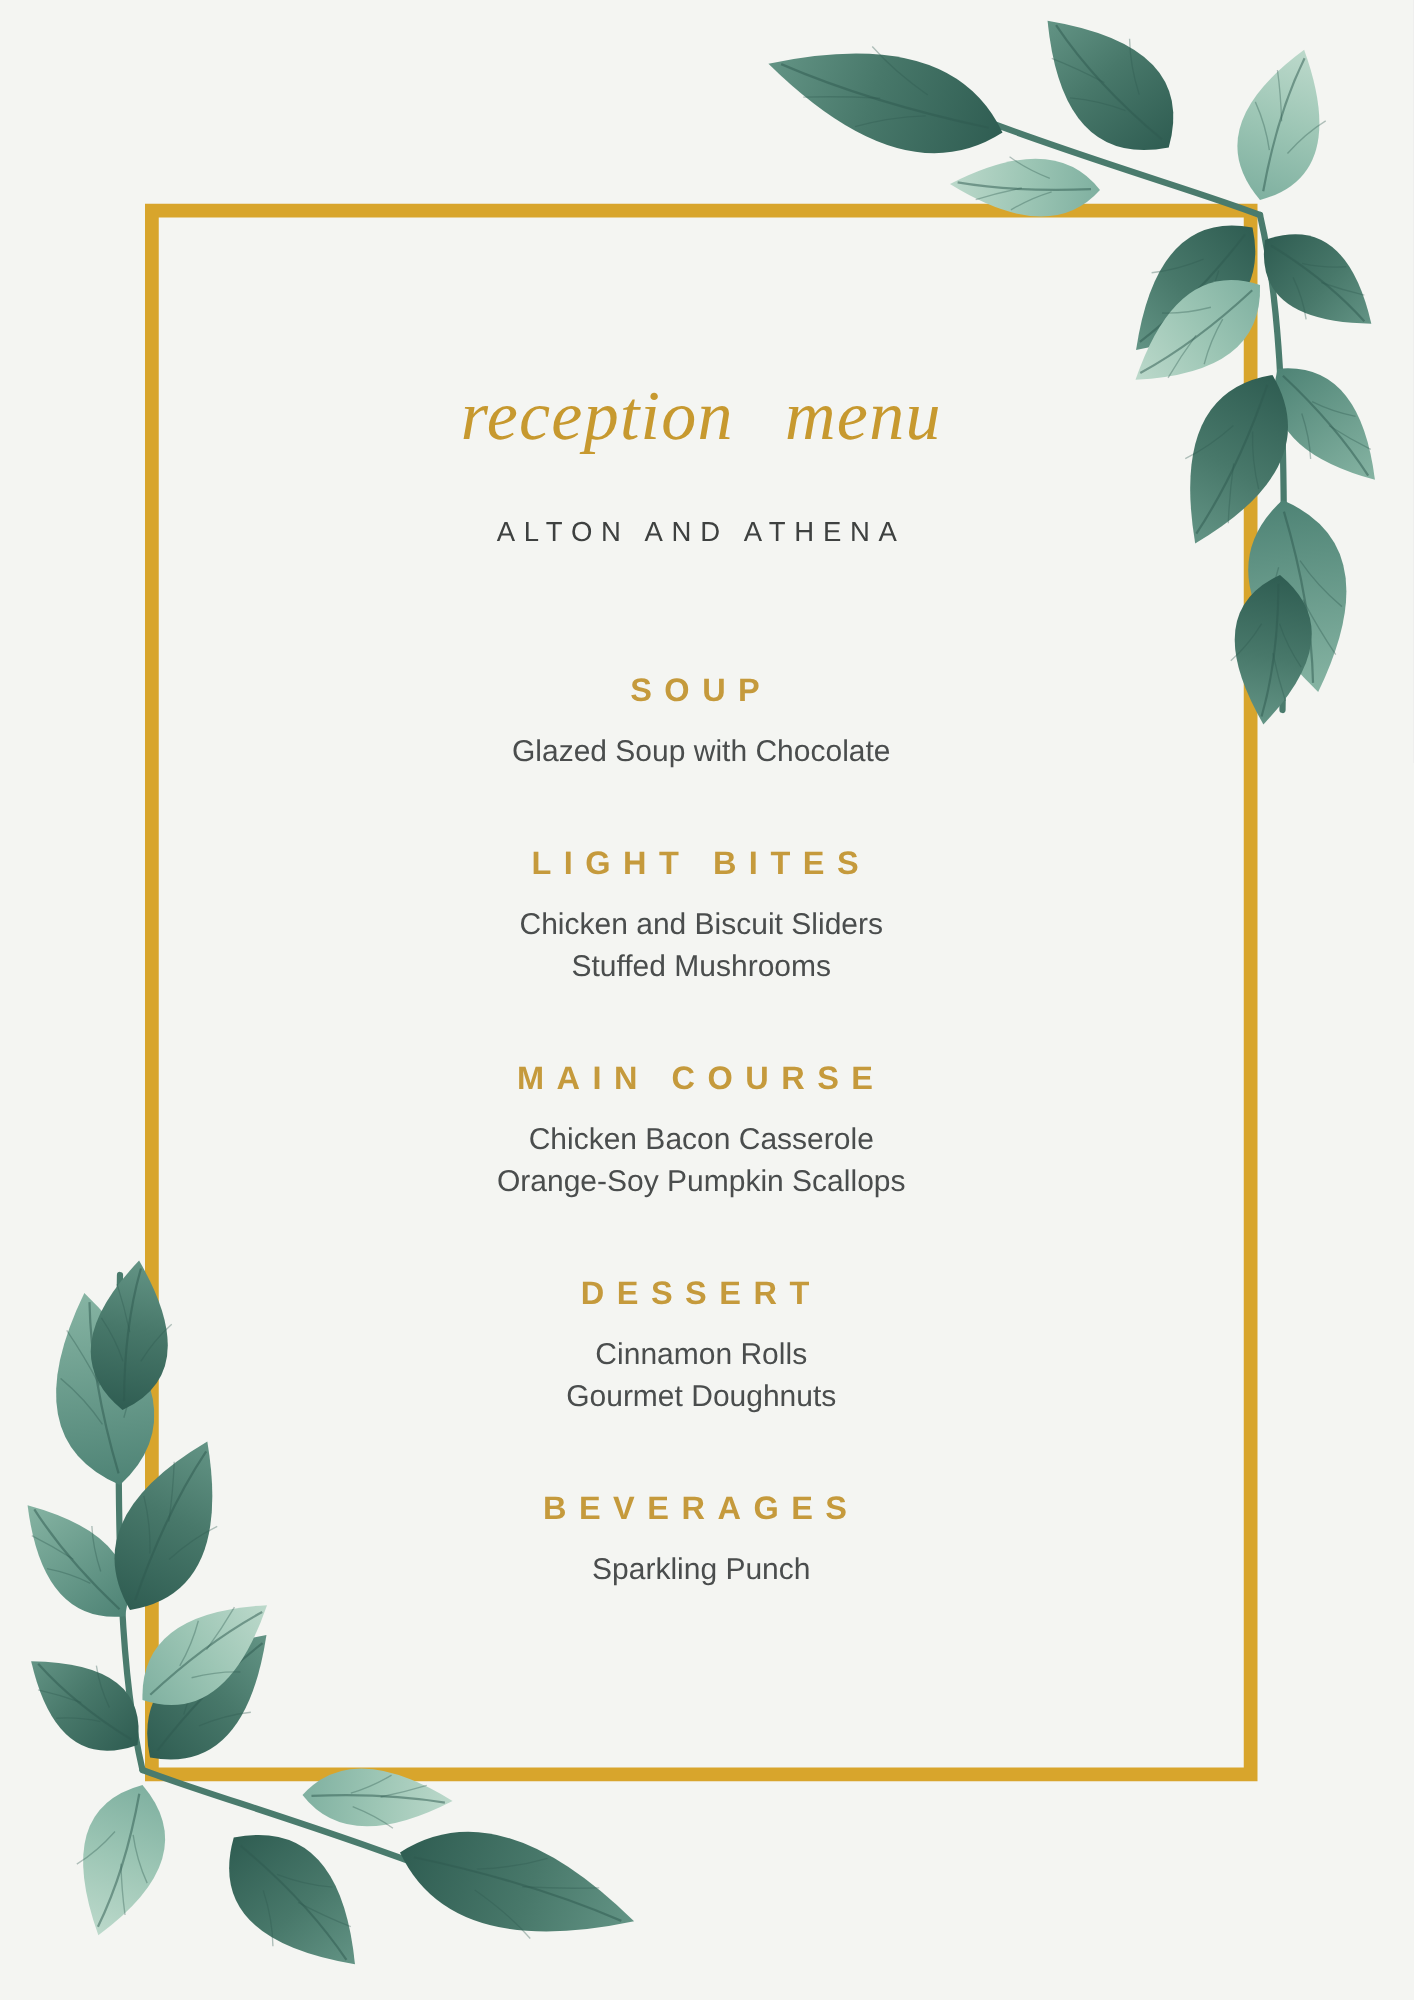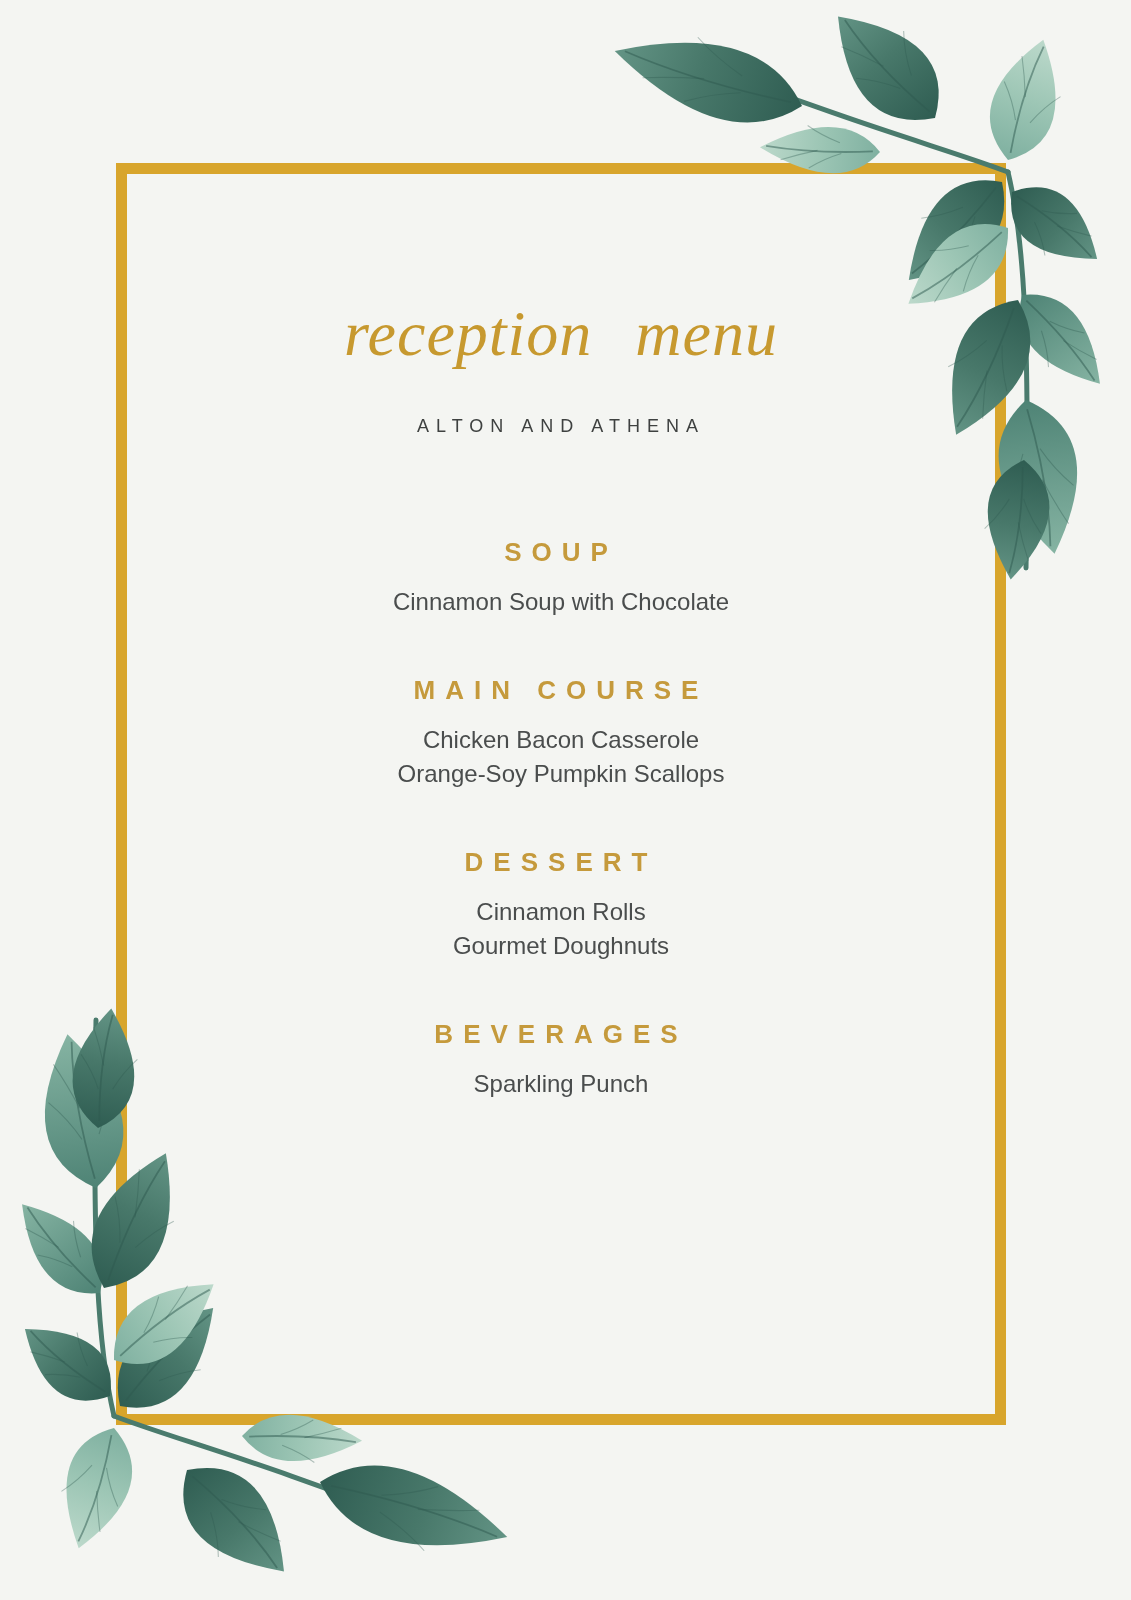--- a/index.html
+++ b/index.html
@@ -39,29 +39,29 @@
   .content{
     position:absolute;
     left:116px;top:163px;width:890px;
     text-align:center;
   }
   .title{
     margin-top:118px;
     font-family:"Liberation Serif",serif;
     font-style:italic;
     font-weight:400;
-    font-size:64px;
+    font-size:56px;
     line-height:105px;
     letter-spacing:1px;
     word-spacing:26px;
     color:var(--title-gold,#C7992F);
   }
   .names{
     margin-top:28px;
-    font-size:18px;
+    font-size:22px;
     line-height:24px;
     letter-spacing:7px;
     color:var(--names-text,#3E4140);
   }
   .menu{margin-top:100px;}
   .menu-section{margin-bottom:57px;}
   .heading{
     font-size:26px;
     line-height:28px;
     font-weight:700;
@@ -125,24 +125,31 @@
     <use href="#cluster" transform="rotate(180 561 794)"></use>
   </svg>
 
   <div class="content">
     <h1 class="title">reception menu</h1>
     <div class="names">ALTON AND ATHENA</div>
     <div class="menu" id="menu-sections">
   <section class="menu-section">
     <h2 class="heading">SOUP</h2>
     <div>
-            <p class="item">Cinnamon Soup with Chocolate</p>
+            <p class="item">Glazed Soup with Chocolate</p>
           </div>
   </section>
 
+  <section class="menu-section">
+    <h2 class="heading">LIGHT BITES</h2>
+    <div>
+            <p class="item">Chicken and Biscuit Sliders</p>
+            <p class="item">Stuffed Mushrooms</p>
+          </div>
+  </section>
 
   <section class="menu-section">
     <h2 class="heading">MAIN COURSE</h2>
     <div>
             <p class="item">Chicken Bacon Casserole</p>
             <p class="item">Orange-Soy Pumpkin Scallops</p>
           </div>
   </section>
 
   <section class="menu-section">

